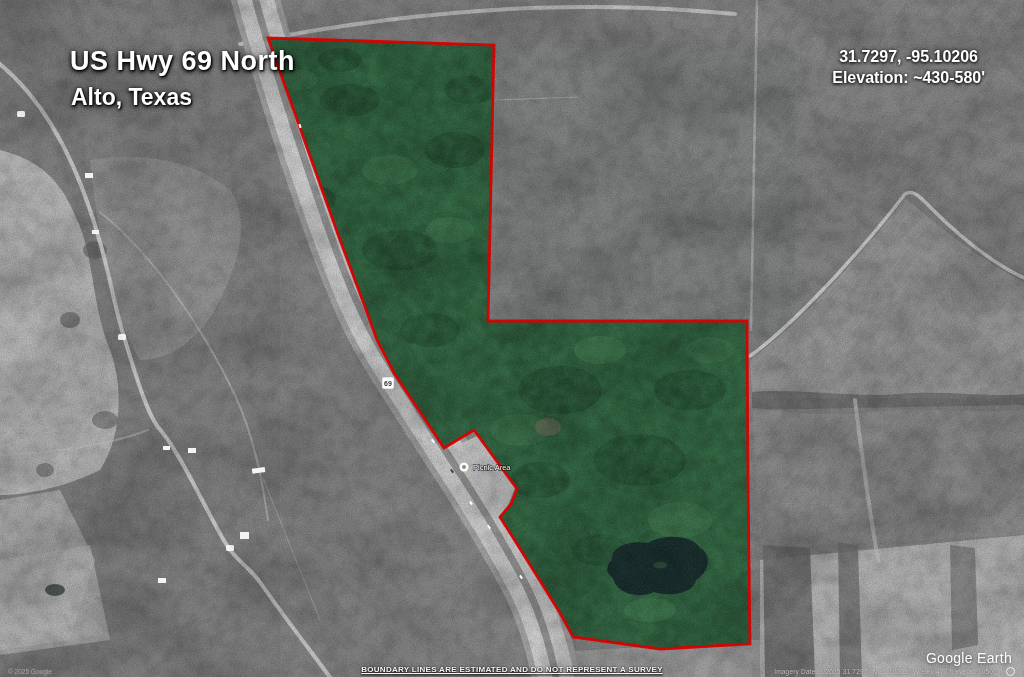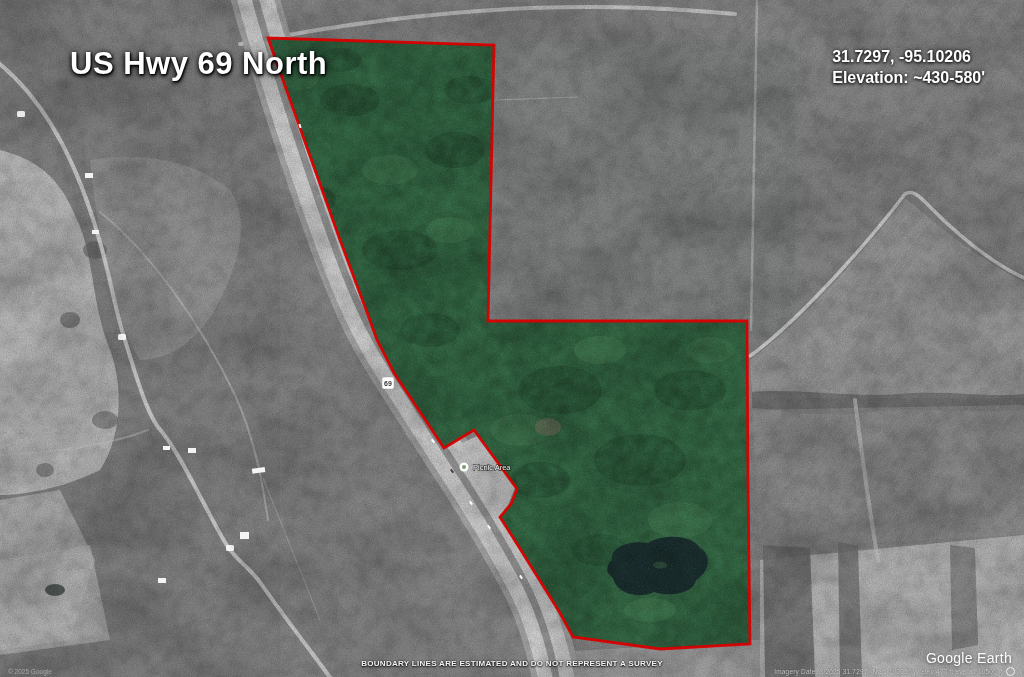--- a/index.html
+++ b/index.html
@@ -1,28 +1,28 @@
 <!DOCTYPE html>
 <html><head>
 <meta charset="utf-8">
 <style>
   html,body{margin:0;padding:0;background:#222;}
   .stage{position:relative;width:1024px;height:677px;overflow:hidden;
          font-family:"Liberation Sans",sans-serif;background:#868686;}
   .stage svg{position:absolute;left:0;top:0;display:block;}
   .ov{position:absolute;color:#fff;}
-  .title{left:70px;top:46px;font-size:31px;font-weight:bold;letter-spacing:.5px;
+  .title{left:70px;top:46px;font-size:27px;font-weight:bold;letter-spacing:.5px;
          text-shadow:0 2px 4px rgba(0,0,0,.95),0 0 6px rgba(0,0,0,.7),1px 1px 2px #000;}
   .subtitle{left:71px;top:84px;font-size:23px;font-weight:bold;
          text-shadow:0 2px 4px rgba(0,0,0,.95),0 0 5px rgba(0,0,0,.7),1px 1px 2px #000;}
-  .info{right:39px;top:46px;text-align:left;font-size:16px;font-weight:bold;line-height:21px;
+  .info{right:39px;top:46px;text-align:center;font-size:16px;font-weight:bold;line-height:21px;
          text-shadow:0 1px 3px rgba(0,0,0,.95),0 0 4px rgba(0,0,0,.7);}
-  .disclaimer{left:50%;transform:translateX(-50%);bottom:8px;text-align:right;
+  .disclaimer{left:50%;transform:translateX(-50%);bottom:2px;text-align:right;
          font-size:8px;font-weight:bold;letter-spacing:.3px;line-height:10px;color:#f2f2f2;
-         text-shadow:0 1px 2px rgba(0,0,0,.9),0 0 2px rgba(0,0,0,.8);white-space:nowrap;}
+         text-shadow:0 1px 2px rgba(0,0,0,.9),0 0 2px rgba(0,0,0,.8);white-space:nowrap;text-decoration:underline;}
   .watermark{right:12px;bottom:11px;font-size:14px;font-weight:400;letter-spacing:.3px;
          color:#fff;opacity:.97;text-shadow:0 1px 3px rgba(0,0,0,.5);margin-top:28px;}
   .statusbar{right:9px;bottom:1px;font-size:6.5px;letter-spacing:.2px;color:#e9e9e9;opacity:.8;
          text-shadow:0 0 1px #000;filter:blur(.3px);white-space:nowrap;display:flex;align-items:center;gap:3px;}
   .statusbar .compass{display:inline-block;width:7px;height:7px;border:1px solid #fff;border-radius:50%;}
   .copyleft{left:8px;bottom:2px;font-size:6.5px;color:#fff;opacity:.4;filter:blur(.3px);}
 </style>
 </head>
 <body>
 
@@ -176,20 +176,21 @@
     <text x="388" y="386" font-size="7" font-weight="bold" fill="#333" text-anchor="middle" font-family="Liberation Sans, sans-serif">69</text>
   </g>
   <g>
     <circle cx="464" cy="467" r="4.5" fill="#ffffff" opacity=".95"></circle>
     <circle cx="464" cy="467" r="2" fill="#7a9a6a"></circle>
     <text x="473" y="470" font-size="7.5" fill="#ffffff" stroke="rgba(0,0,0,.65)" stroke-width="1.5" style="paint-order:stroke" font-family="Liberation Sans, sans-serif" opacity=".9">Picnic Area</text>
   </g>
 </svg>
 
   <div class="ov title">US Hwy 69 North</div>
+  <div class="ov subtitle">Alto, Texas</div>
 
   <div class="ov info">
     <div>31.7297, -95.10206</div>
     <div>Elevation: ~430-580'</div>
   </div>
 
   <div class="ov disclaimer">
     <div>BOUNDARY LINES ARE ESTIMATED AND DO NOT REPRESENT A SURVEY</div>
   </div>
 

